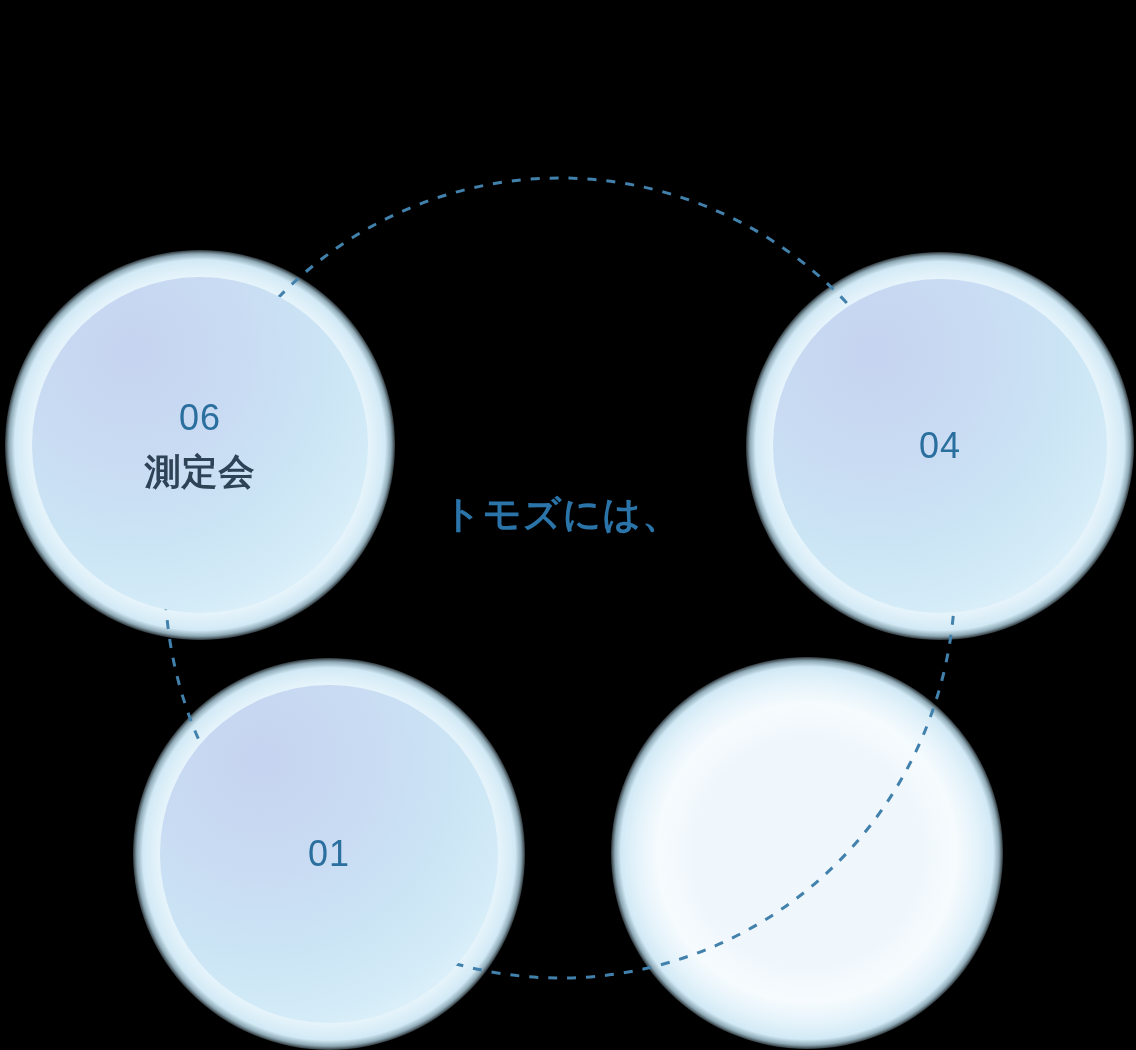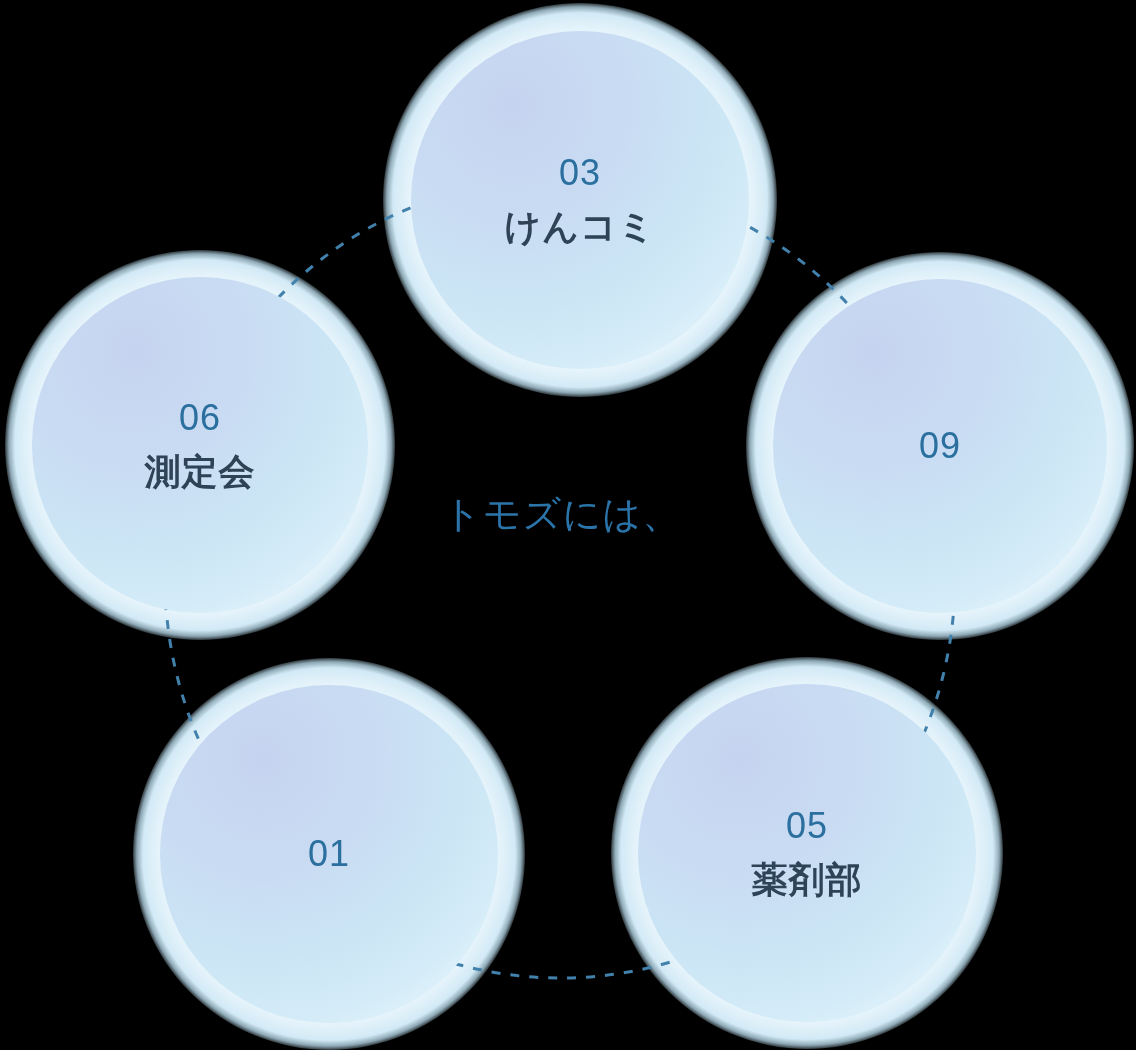--- a/index.html
+++ b/index.html
@@ -87,70 +87,59 @@
 
   
   .center-message {
     position: absolute;
     left: 212px;
     top: 486px;
     width: 700px;
     z-index: 3;
     text-align: center;
     color: #2b74a9;
-    font-weight: 400;
+    font-weight: 700;
     font-size: 38px;
     line-height: 57px;
     letter-spacing: 1px;
   }
 </style>
 </head>
 <body>
 
 <div class="canvas">
 
   <svg class="connector-svg" viewBox="0 0 1136 1050" xmlns="http://www.w3.org/2000/svg">
     <ellipse cx="560" cy="578" rx="395" ry="400" fill="none" stroke="#4181ac" stroke-width="3" stroke-dasharray="9 10"></ellipse>
   </svg>
 
-  <div class="bubble bubble-03">
-    <div class="ring"></div>
-    <div class="core">
-      <span class="bubble-number">03</span>
-      <span class="bubble-label">けんコミ</span>
-    </div>
-  </div>
 
   <div class="bubble bubble-02">
     <div class="ring"></div>
     <div class="core">
       <span class="bubble-number">06</span>
       <span class="bubble-label">測定会</span>
     </div>
   </div>
 
   <div class="bubble bubble-04">
     <div class="ring"></div>
     <div class="core">
-      <span class="bubble-number">09</span>
+      <span class="bubble-number">04</span>
     </div>
   </div>
 
   <div class="bubble bubble-01">
     <div class="ring"></div>
     <div class="core">
       <span class="bubble-number">01</span>
     </div>
   </div>
 
   <div class="bubble bubble-05">
     <div class="ring"></div>
-    <div class="core">
-      <span class="bubble-number">05</span>
-      <span class="bubble-label">薬剤部</span>
-    </div>
   </div>
 
   <div class="center-message">
     <div>トモズには、</div>
   </div>
 
 </div>
 
 </body></html>

